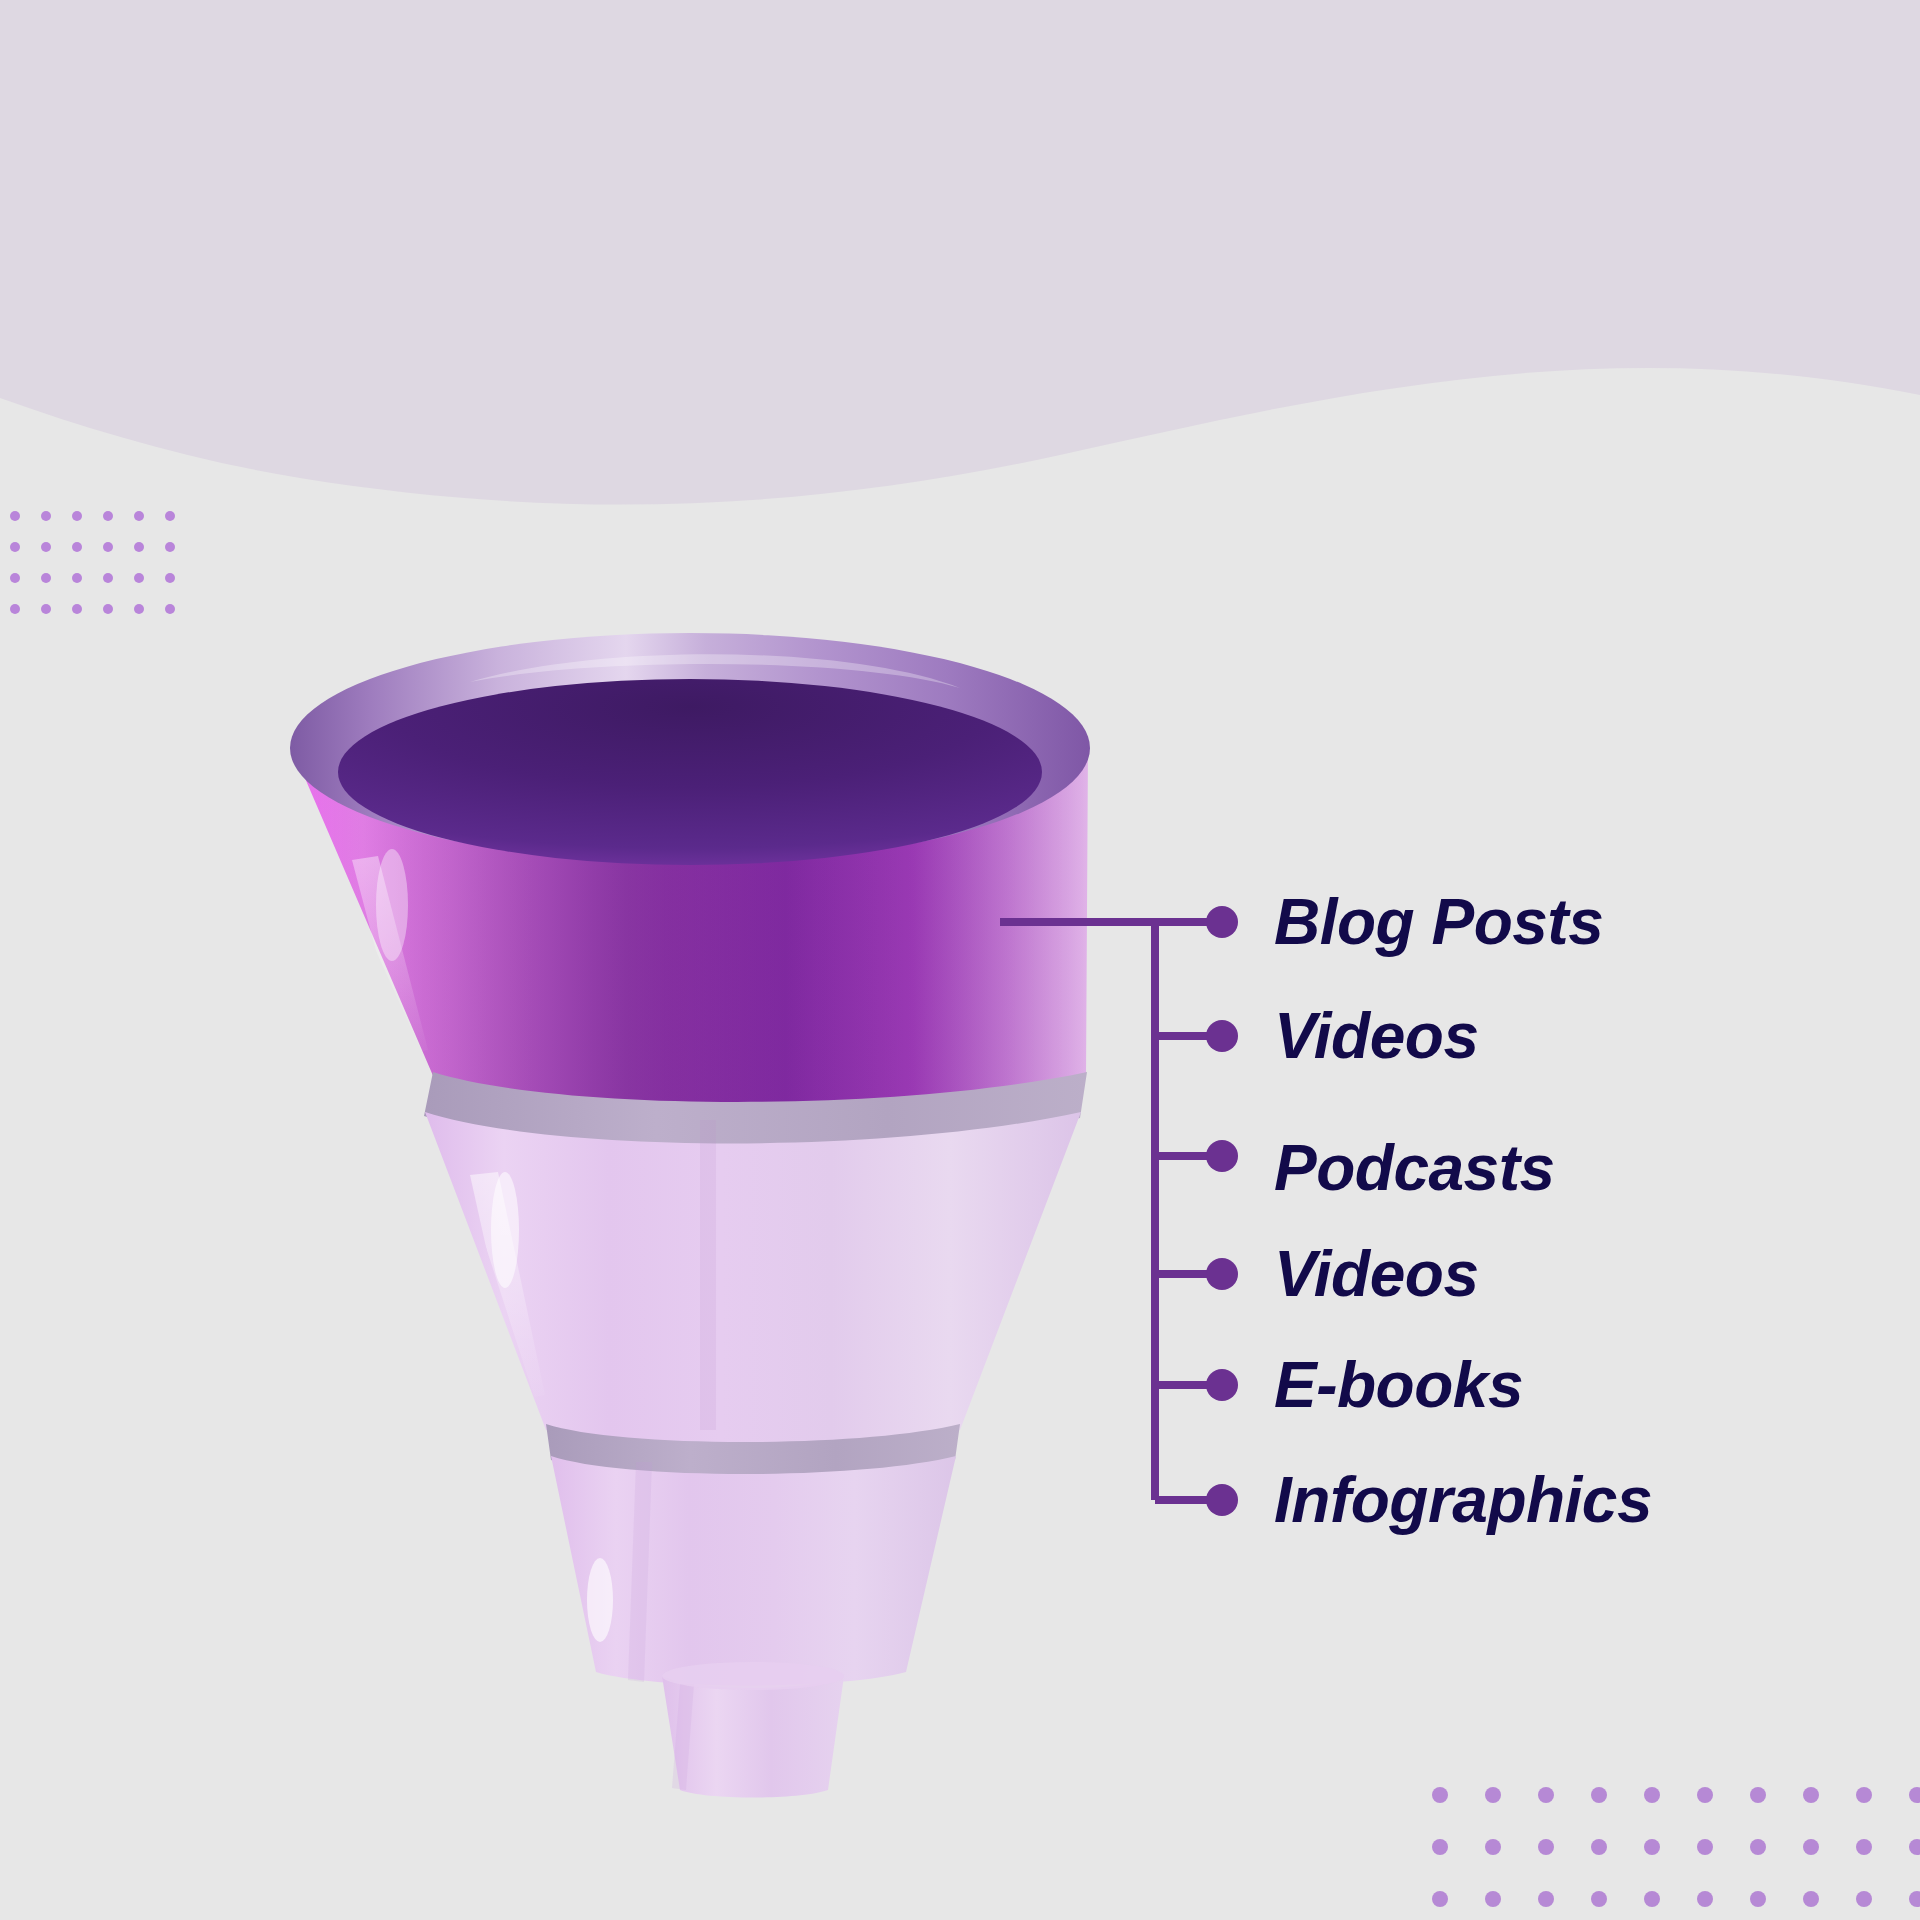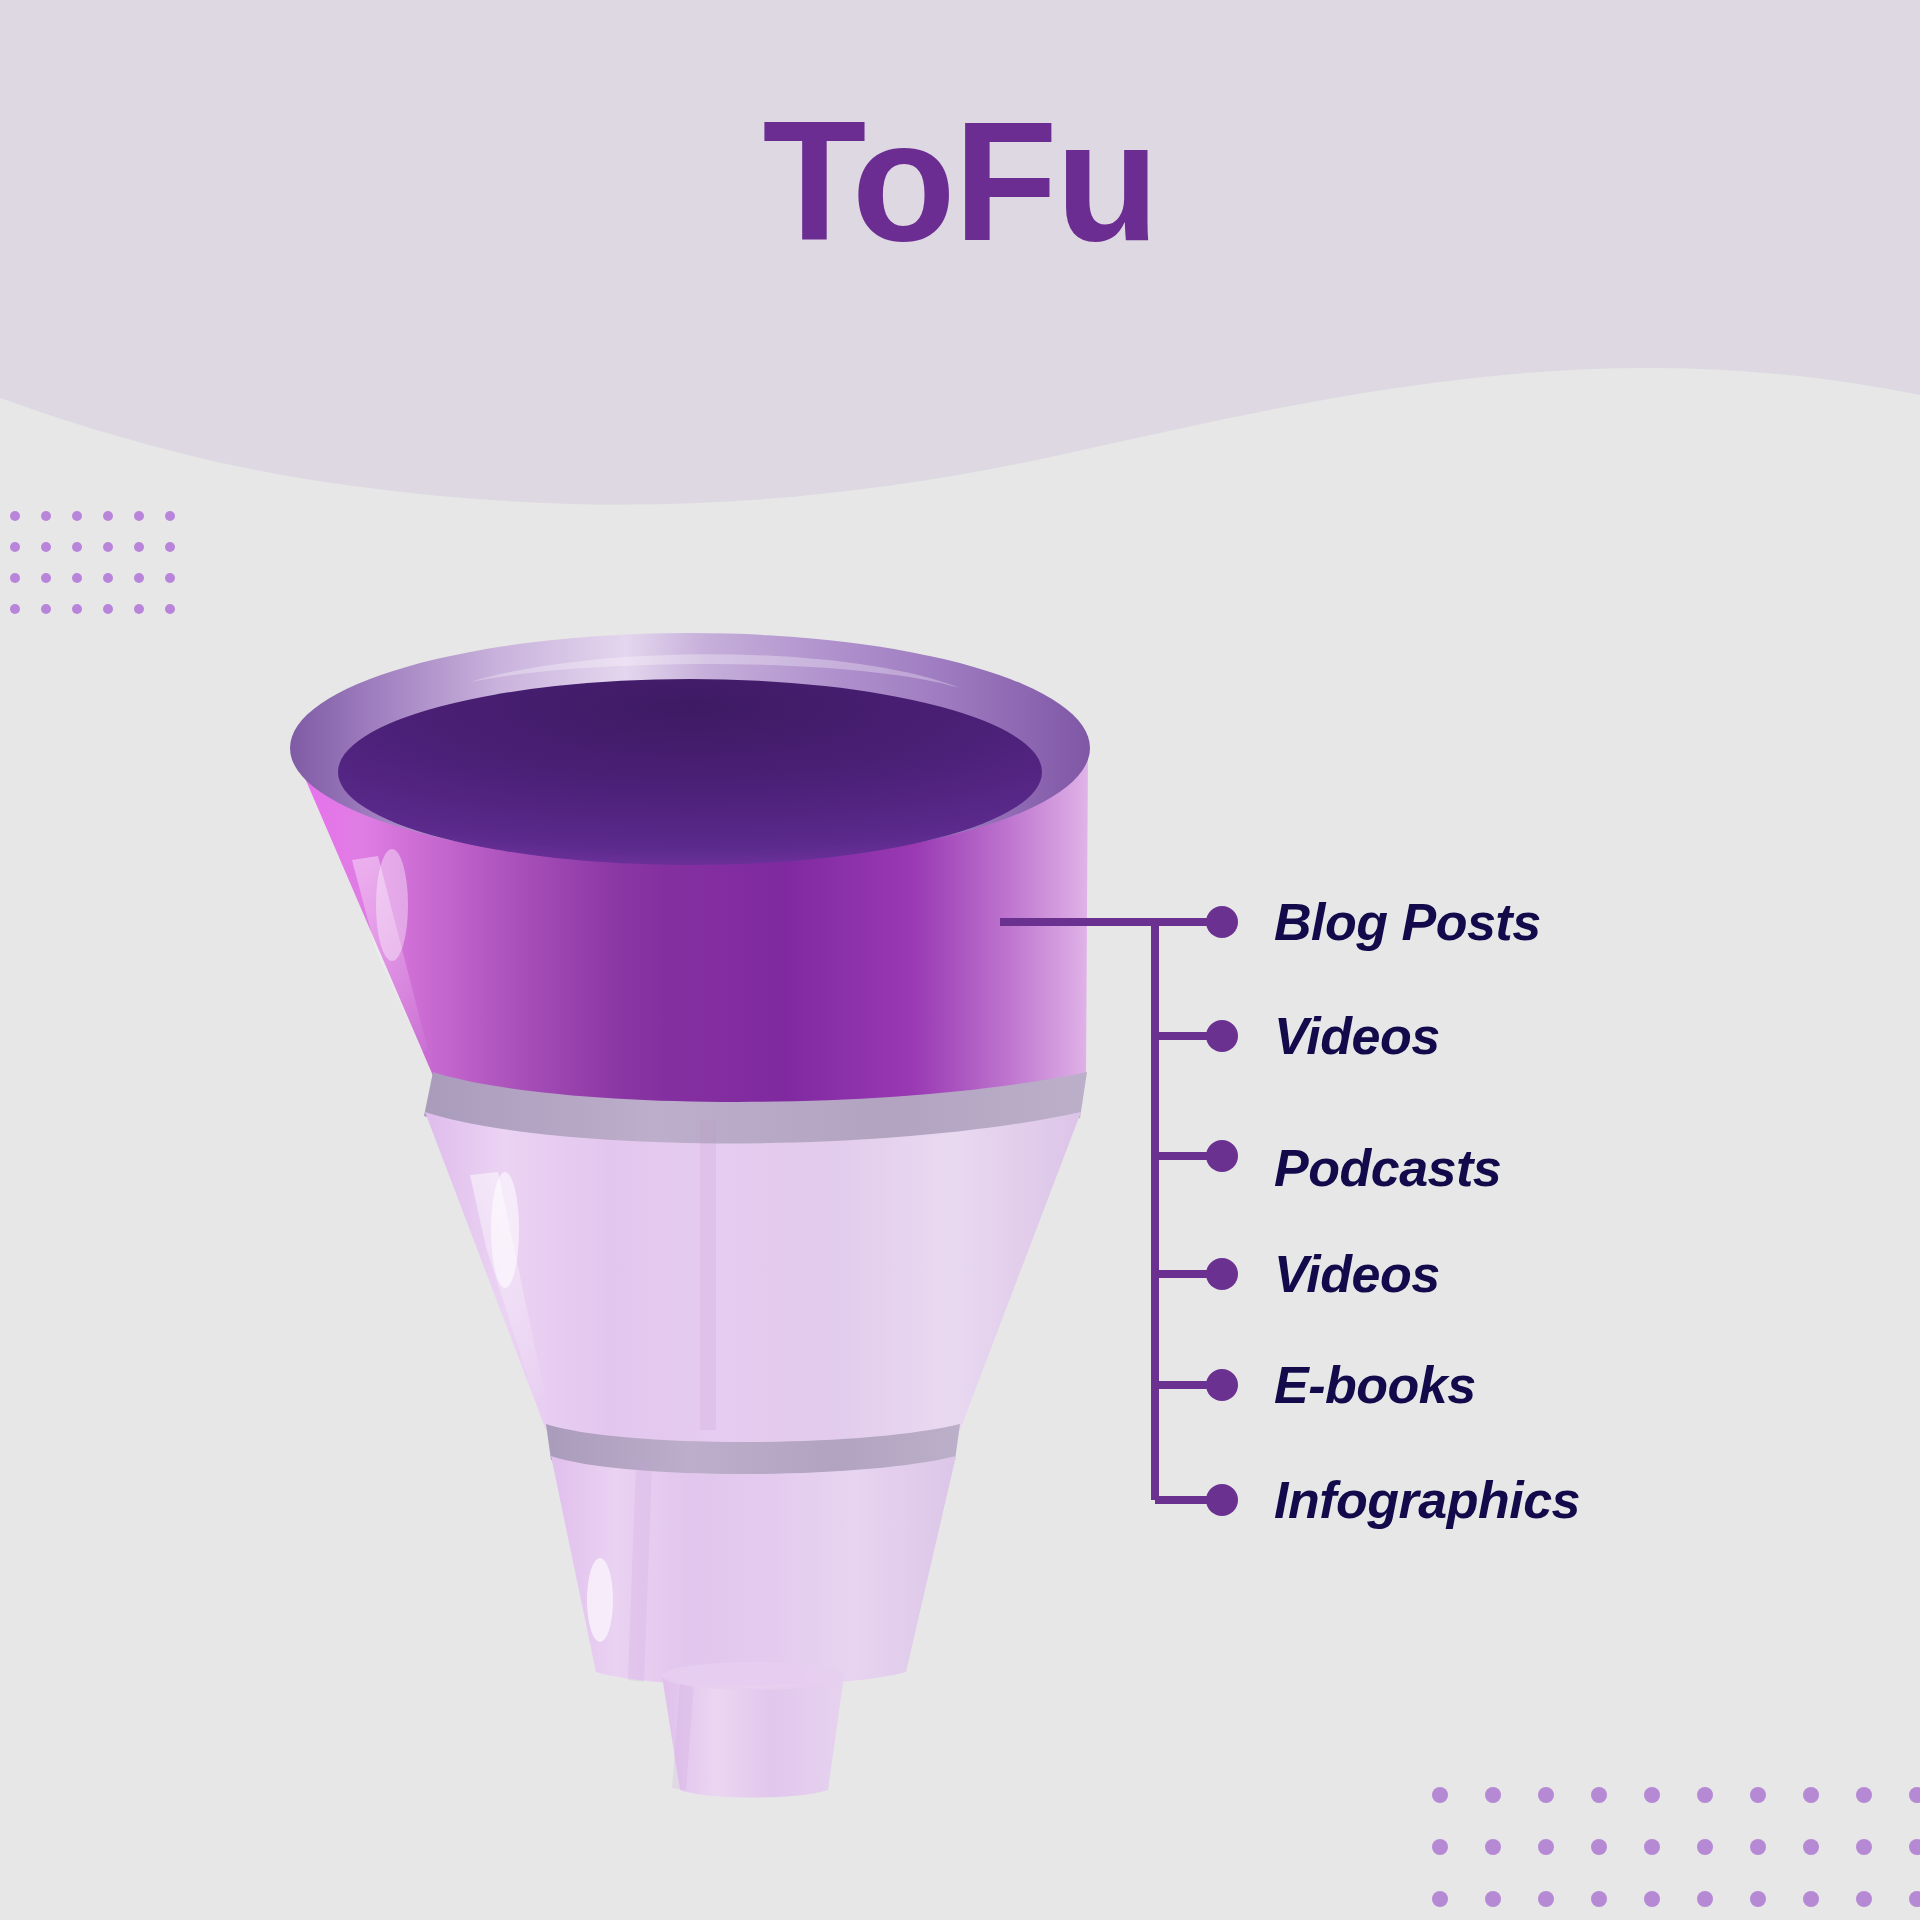--- a/index.html
+++ b/index.html
@@ -34,21 +34,21 @@
     line-height: 1.05;
     letter-spacing: -2px;
     color: #6B2D91;
     user-select: none;
   }
   .label {
     position: absolute;
     font-family: "Liberation Sans", sans-serif;
     font-weight: bold;
     font-style: italic;
-    font-size: 52px;
+    font-size: 64px;
     color: #120A4A;
     white-space: nowrap;
     letter-spacing: -0.5px;
     transform: translateY(-50%);
   }
 </style>
 </head>
 <body>
 
 <div id="stage">
@@ -112,21 +112,20 @@
         <circle cx="1599" cy="1899" r="8" fill="#B689D5"></circle>
         <circle cx="1652" cy="1899" r="8" fill="#B689D5"></circle>
         <circle cx="1705" cy="1899" r="8" fill="#B689D5"></circle>
         <circle cx="1758" cy="1899" r="8" fill="#B689D5"></circle>
         <circle cx="1811" cy="1899" r="8" fill="#B689D5"></circle>
         <circle cx="1864" cy="1899" r="8" fill="#B689D5"></circle>
         <circle cx="1917" cy="1899" r="8" fill="#B689D5"></circle>
       </g>
   </svg>
 
-  <div id="title">ToFu</div>
 
   <svg id="funnel-svg" viewBox="0 0 1920 1920">
     <defs>
 
       <linearGradient id="gRimOuter" x1="0" y1="0" x2="1" y2="0">
         <stop offset="0.00" stop-color="#7E5BA4"></stop>
         <stop offset="0.10" stop-color="#9E7CBE"></stop>
         <stop offset="0.26" stop-color="#C9B2DC"></stop>
         <stop offset="0.42" stop-color="#E4D6EE"></stop>
         <stop offset="0.52" stop-color="#C6AFDA"></stop>

